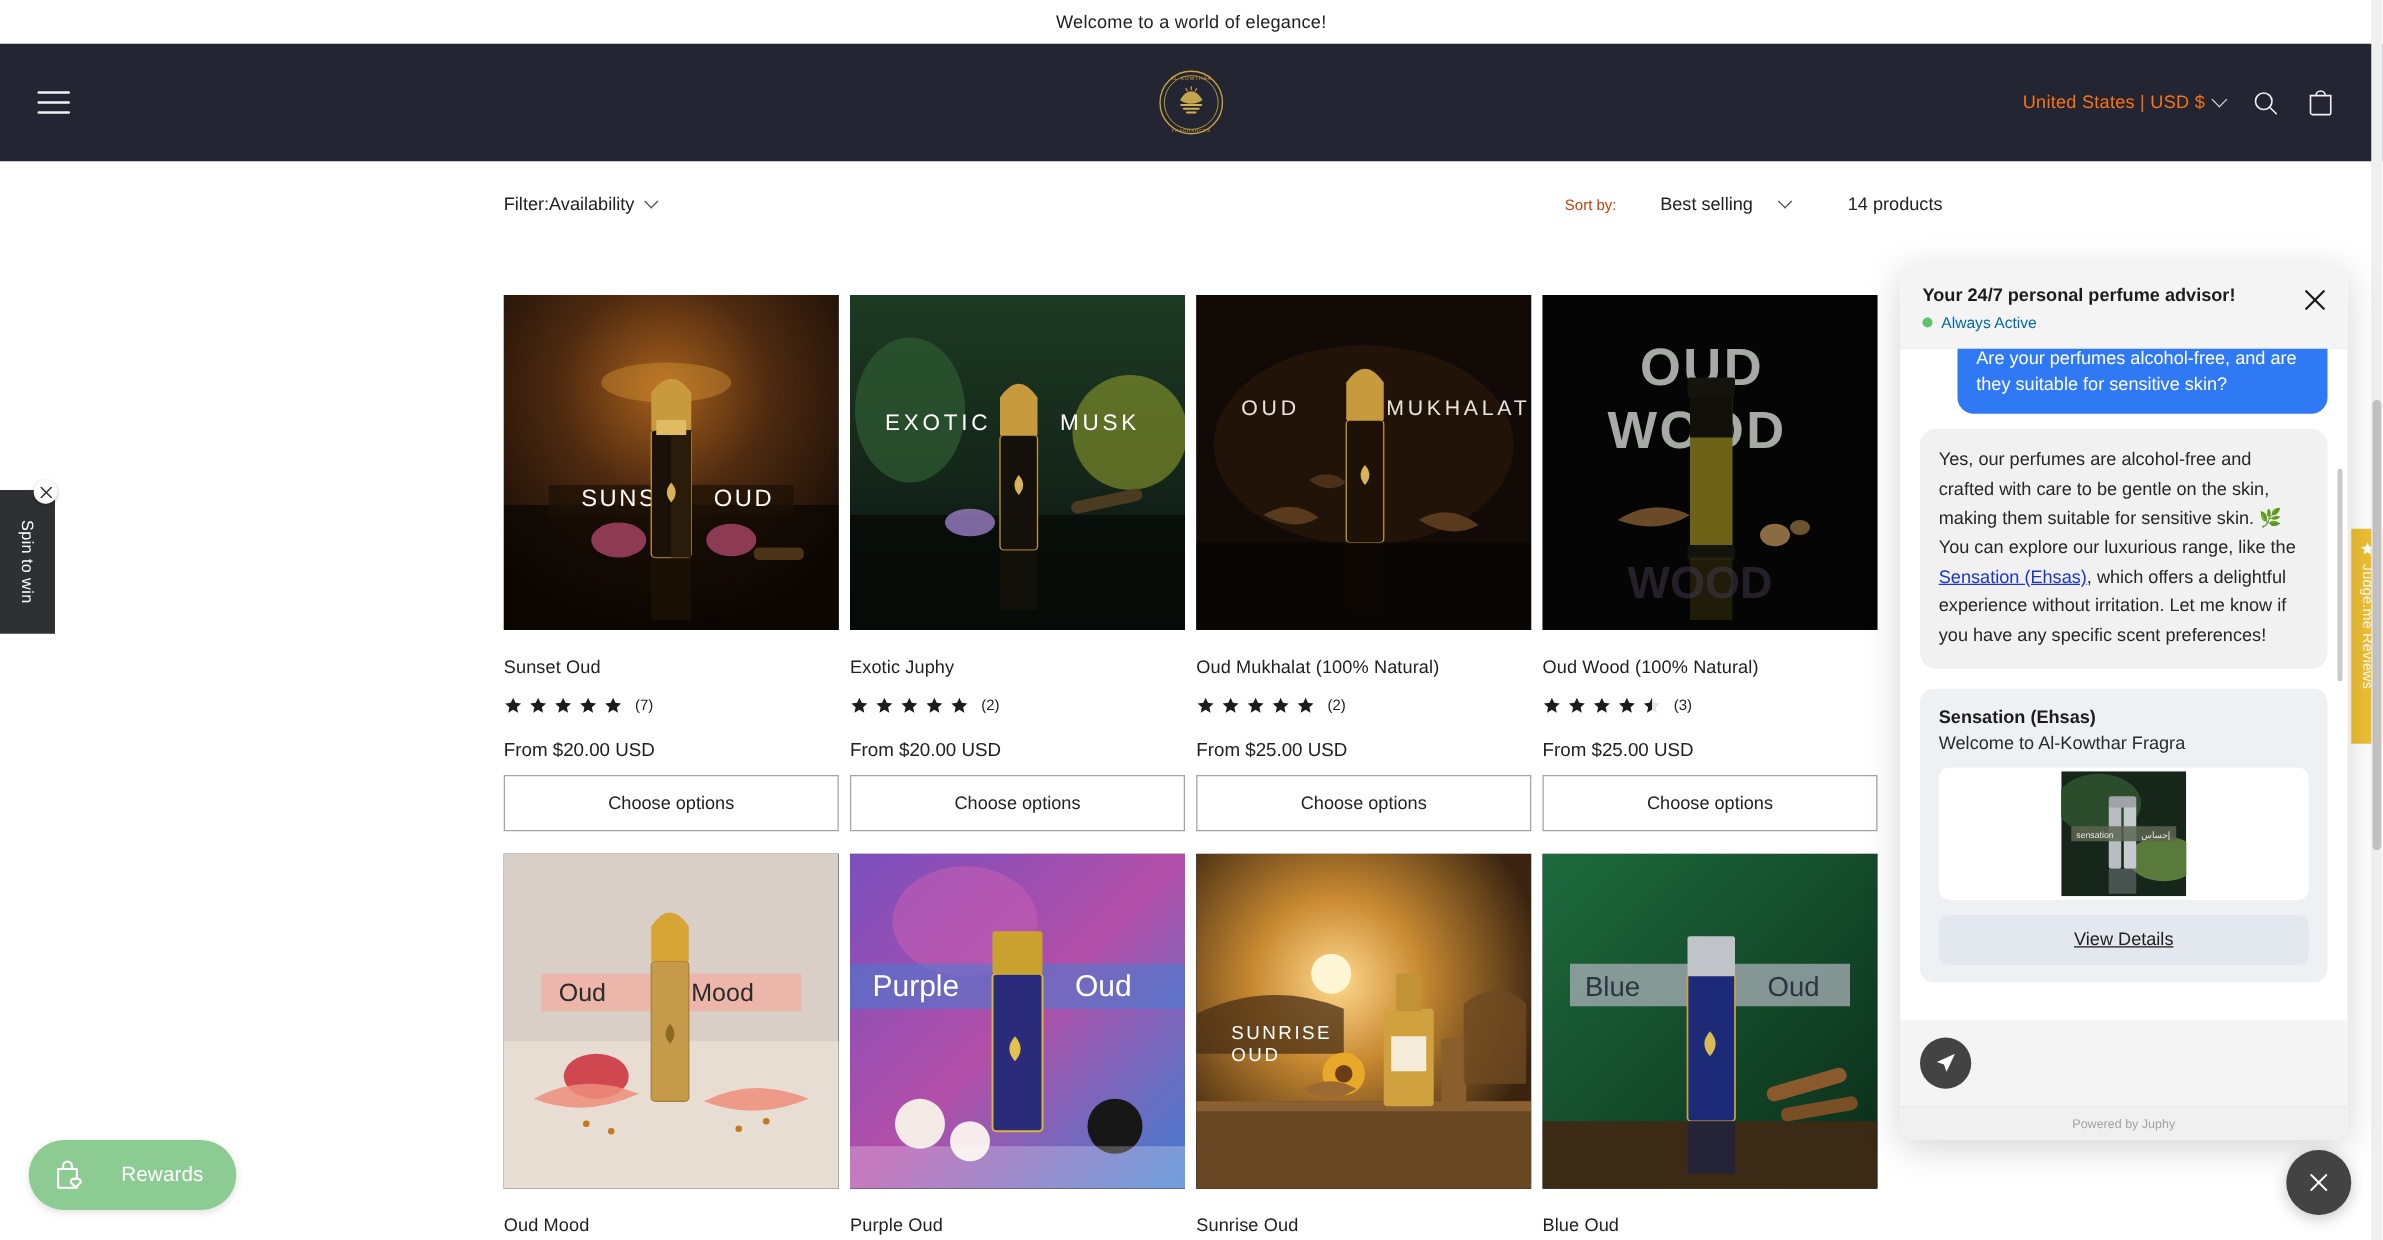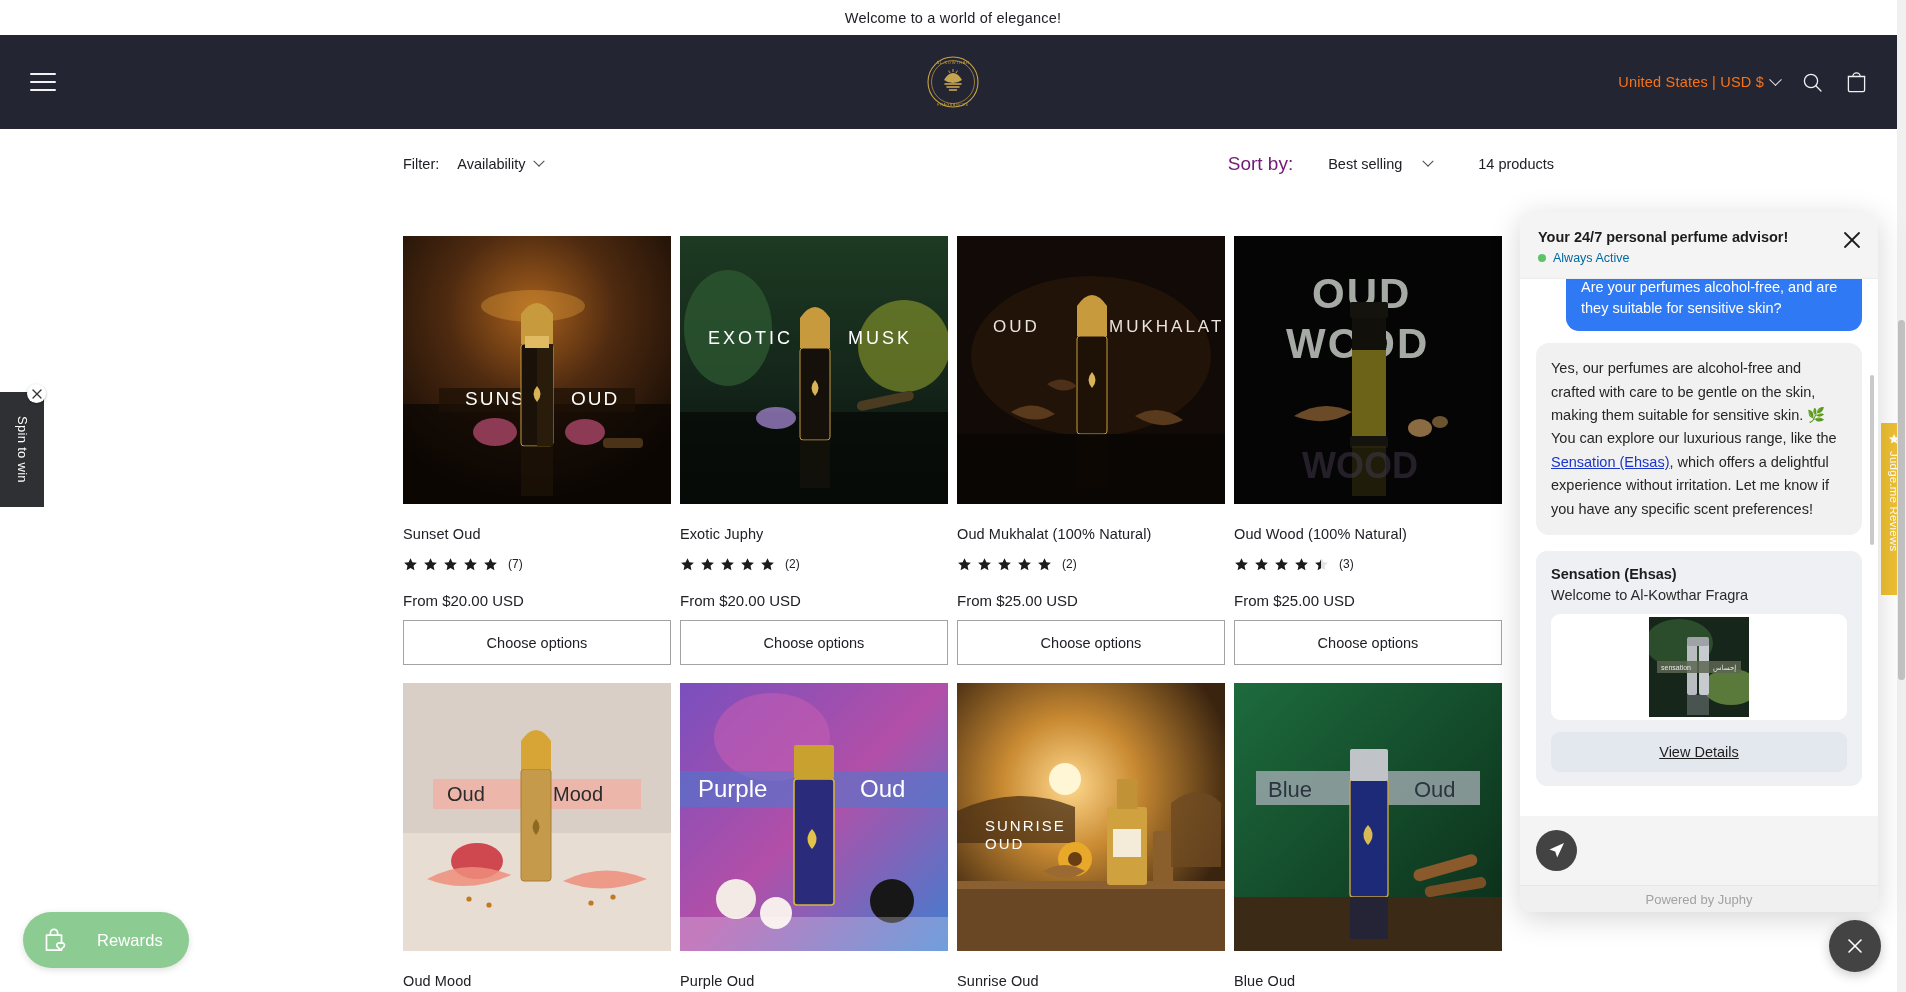--- a/index.html
+++ b/index.html
@@ -54,34 +54,34 @@
   .ico-btn {
     width: 44px; height: 44px; display: flex; align-items: center; justify-content: center;
     cursor: pointer;
   }
 
   
   .toolbar {
     position: absolute; left: 0; top: 129px; width: 100%; height: 70px;
     display: flex; align-items: center;
   }
-  .tb-left { position: absolute; left: 403px; display: flex; align-items: center; gap: 18px; }
+  .tb-left { position: absolute; left: 403px; display: flex; align-items: center; gap: 0; }
   .tb-label { font-size: 14.5px; color: #202126; }
   .tb-select {
     display: flex; align-items: center; gap: 9px;
     font-size: 14.5px; color: #202126; cursor: pointer;
   }
   .chev-dark {
     width: 8px; height: 8px; border-right: 1.3px solid #4a4b52; border-bottom: 1.3px solid #4a4b52;
     transform: rotate(45deg) translate(-2px,-2px);
   }
   .tb-right {
     position: absolute; right: 352px; display: flex; align-items: center;
   }
-  .sortby { font-size: 19px; color: #701a75; margin-right: 22px; }
+  .sortby { font-size: 12px; color: #c2410c; margin-right: 22px; }
   .sortval { font-size: 14.5px; color: #202126; width: 100px; text-align: center; }
   .count { font-size: 14.5px; color: #202126; margin-left: 46px; }
 
   
   .grid {
     position: absolute; left: 403px; top: 236px;
     width: 1160px;
     display: grid;
     grid-template-columns: repeat(4, 268px);
     column-gap: 9px;
@@ -228,21 +228,21 @@
   .chat-input::placeholder { color: #9b9b9b; }
   .send {
     width: 41px; height: 41px; border-radius: 50%; background: #434343;
     display: flex; align-items: center; justify-content: center; cursor: pointer;
     flex: 0 0 41px;
   }
   .chat-powered {
     background: #f0f0f1; height: 27px; display: flex; align-items: center; justify-content: center;
     border-top: 1px solid #e7e7e7;
   }
-  .chat-powered span { font-size: 13px; color: #a2a2a2; }
+  .chat-powered span { font-size: 10px; color: #a2a2a2; }
   .chat-fab {
     position: absolute; right: 25px; bottom: 20px;
     width: 52px; height: 52px; border-radius: 50%; background: #434343;
     display: flex; align-items: center; justify-content: center;
     box-shadow: 0 3px 12px rgba(0,0,0,.22); cursor: pointer; z-index: 7;
   }
 </style>
 </head>
 <body>
 

